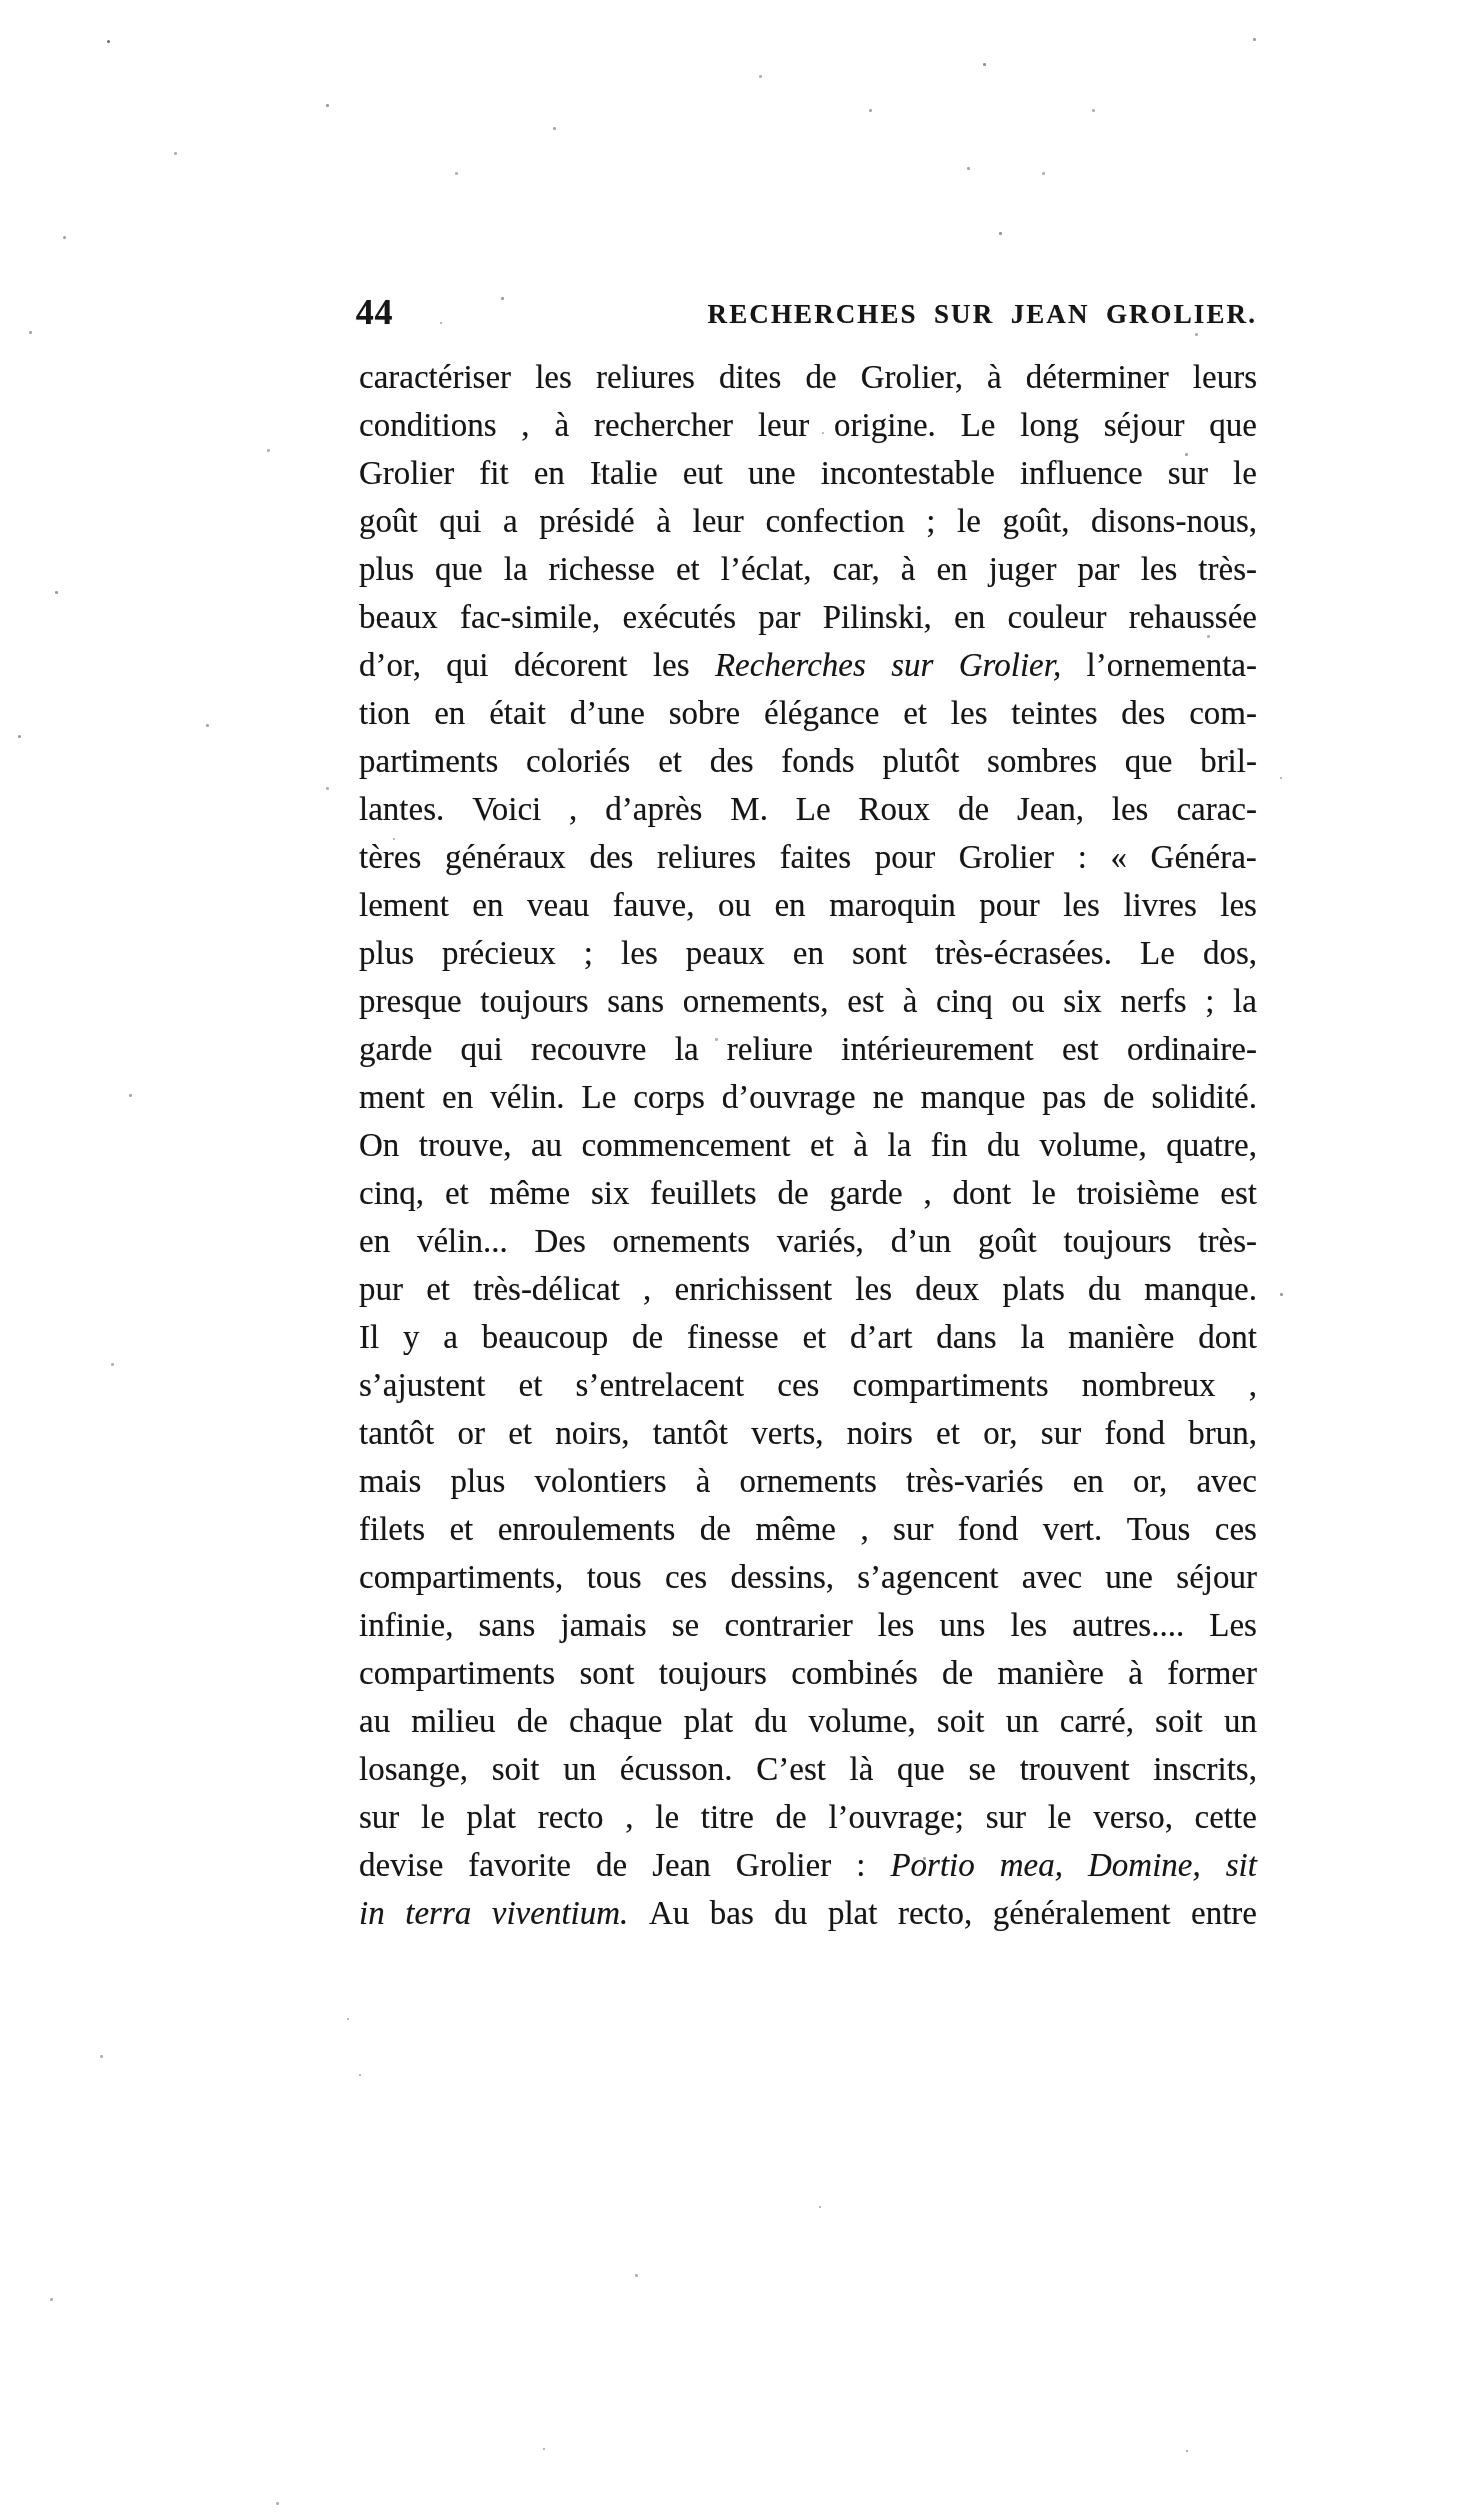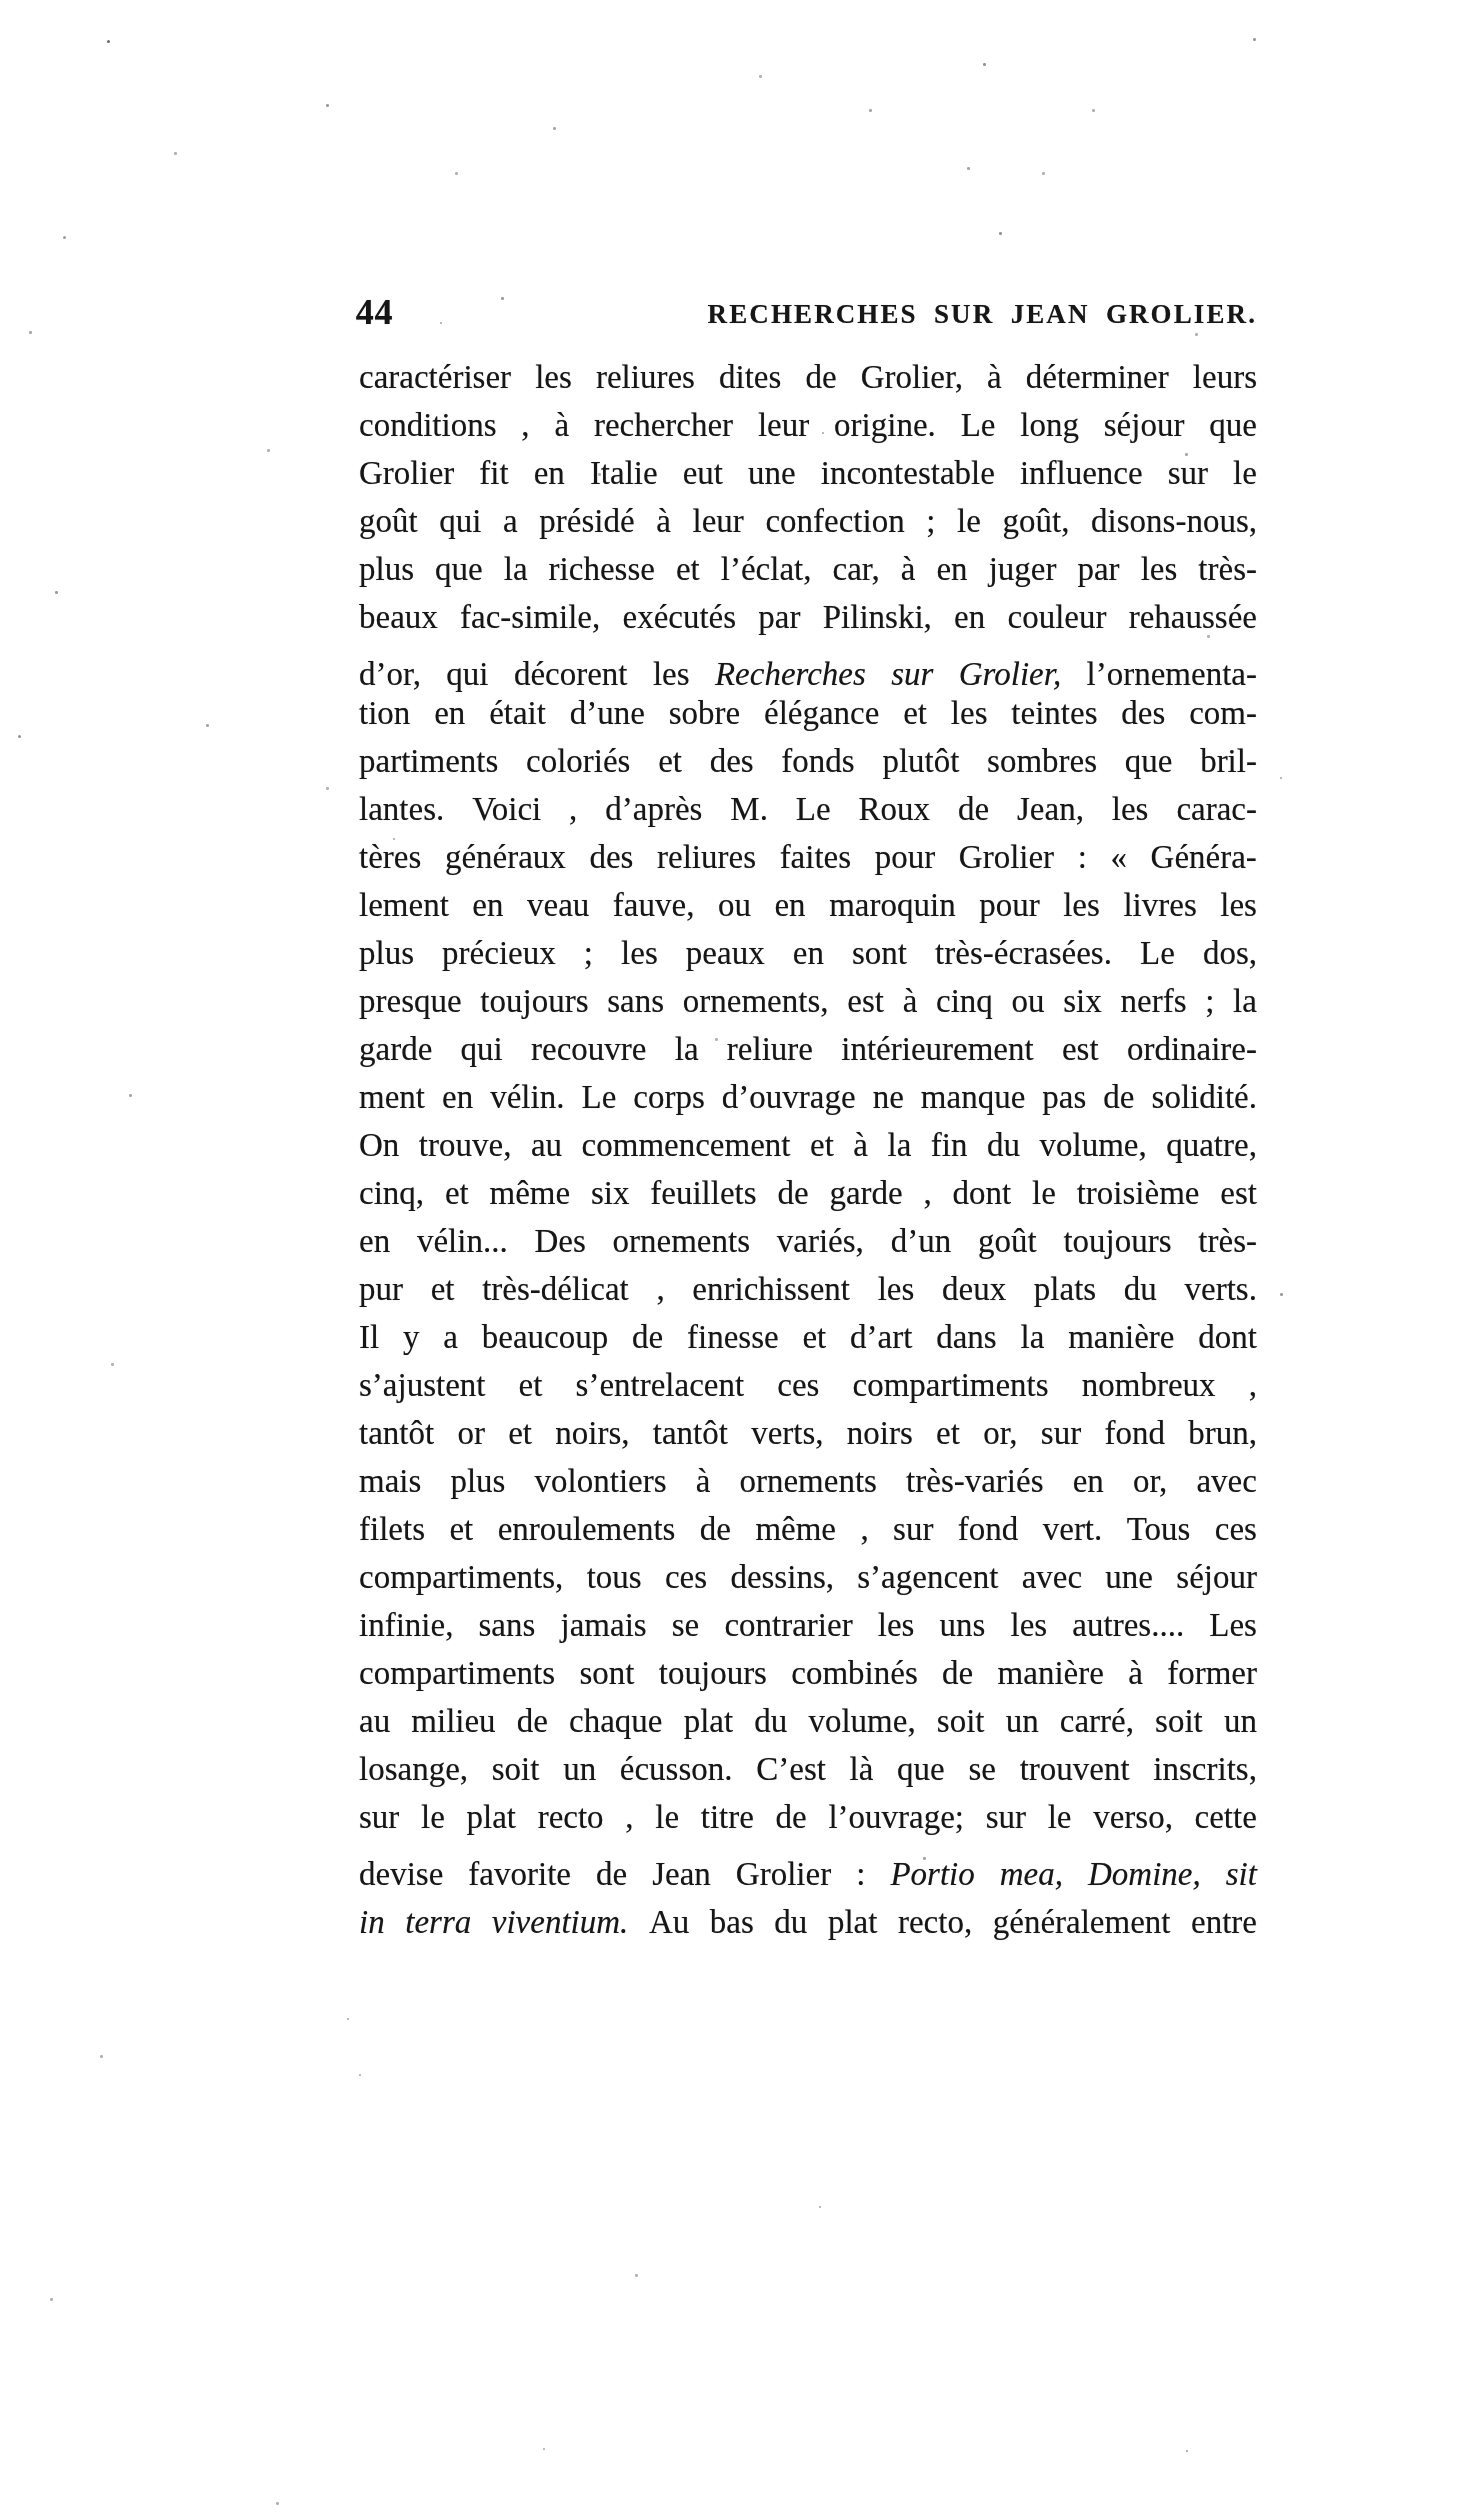--- a/index.html
+++ b/index.html
@@ -39,21 +39,21 @@
   }
   .line{
     display:flex;
     justify-content:space-between;
     align-items:baseline;
     height:48px;
     line-height:48px;
     white-space:nowrap;
   }
   .w{display:inline-block;}
-  .it{font-style:italic;margin-top:9px;}
+  .it{font-style:italic;}
   
   .speck{
     position:absolute;
     background:#3a3a3a;
     border-radius:50%;
     pointer-events:none;
   }
 </style>
 </head>
 <body>
@@ -301,21 +301,21 @@
       <div class="line">
         <span class="w">pur</span>
         <span class="w">et</span>
         <span class="w">très-délicat</span>
         <span class="w">,</span>
         <span class="w">enrichissent</span>
         <span class="w">les</span>
         <span class="w">deux</span>
         <span class="w">plats</span>
         <span class="w">du</span>
-        <span class="w">verts.</span>
+        <span class="w">manque.</span>
       </div>
       <div class="line">
         <span class="w">Il</span>
         <span class="w">y</span>
         <span class="w">a</span>
         <span class="w">beaucoup</span>
         <span class="w">de</span>
         <span class="w">finesse</span>
         <span class="w">et</span>
         <span class="w">d’art</span>

